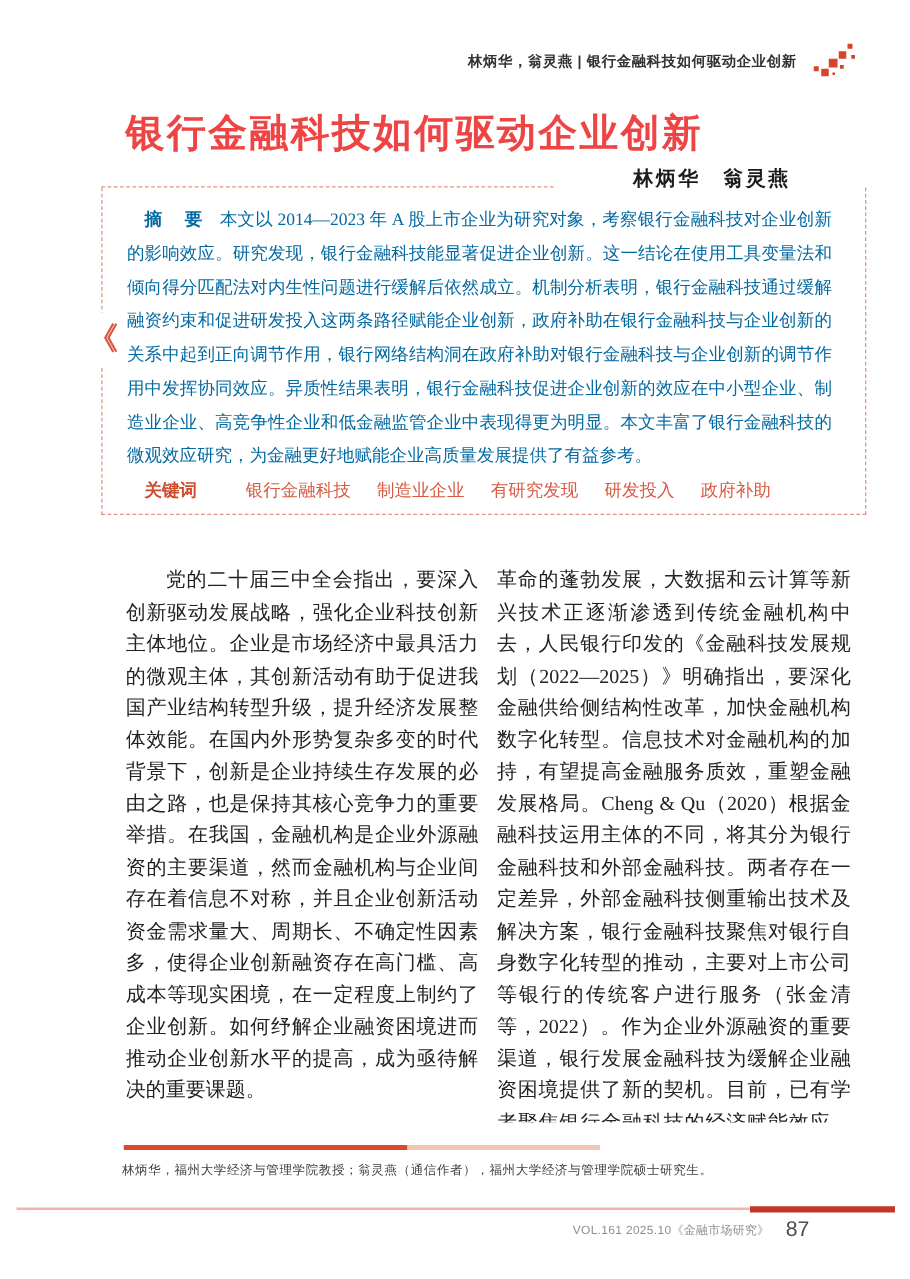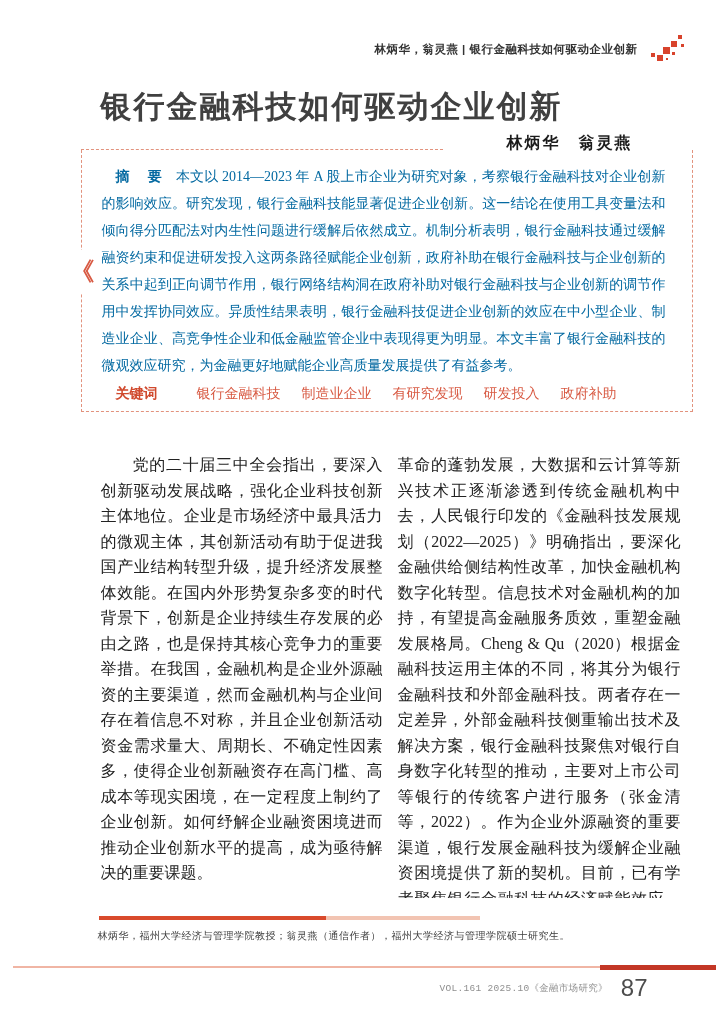--- a/index.html
+++ b/index.html
@@ -18,21 +18,21 @@
   .running-title {
     font-family:"Liberation Sans", sans-serif;
     font-size:11.5px; font-weight:bold; color:#333;
     letter-spacing:0.5px;
   }
   .logo { width:38px; height:30px; display:block; }
 
   
   .article-title {
     position:absolute; left:88px; top:86px;
-    font-size:31px; font-weight:bold; color:#404040;
+    font-size:31px; font-weight:bold; color:#ef4444;
     letter-spacing:2px; font-family:"Liberation Serif", serif;
   }
   .authors {
     position:absolute; top:133px; right:83px;
     font-size:16px; font-weight:bold; color:#1b1b1b; letter-spacing:2px;text-align:center;
   }
 
   
   .abstract-box {
     position:absolute; left:68px; top:150px; width:612px; height:262px;
@@ -97,26 +97,26 @@
     position:absolute; left:0; top:964px; width:728px; height:6px;
     display:flex; align-items:center;
   }
   .footer-rule .seg-light { width:587px; height:2px; background:#f0b5a4; }
   .footer-rule .seg-dark { width:141px; height:5px; background:#c33726; }
   .footer-meta {
     position:absolute; top:974px; right:68px;
     display:flex; align-items:center; gap:13px;
   }
   .journal-info {
-    font-family:Liberation Mono, monospace;
+    font-family:Liberation Sans, sans-serif;
     font-size:9.5px; color:#8f8f8f; letter-spacing:0.3px;
   }
   .page-number {
     font-family:"Liberation Sans", sans-serif;
-    font-size:24px; color:#4d4d4d;
+    font-size:17px; color:#4d4d4d;
   }
 </style>
 </head>
 <body>
 
 <div class="page">
 
   <div class="running-head">
     <span class="running-title">林炳华，翁灵燕 | 银行金融科技如何驱动企业创新</span>
     <svg class="logo" viewBox="0 0 38 30" xmlns="http://www.w3.org/2000/svg">

